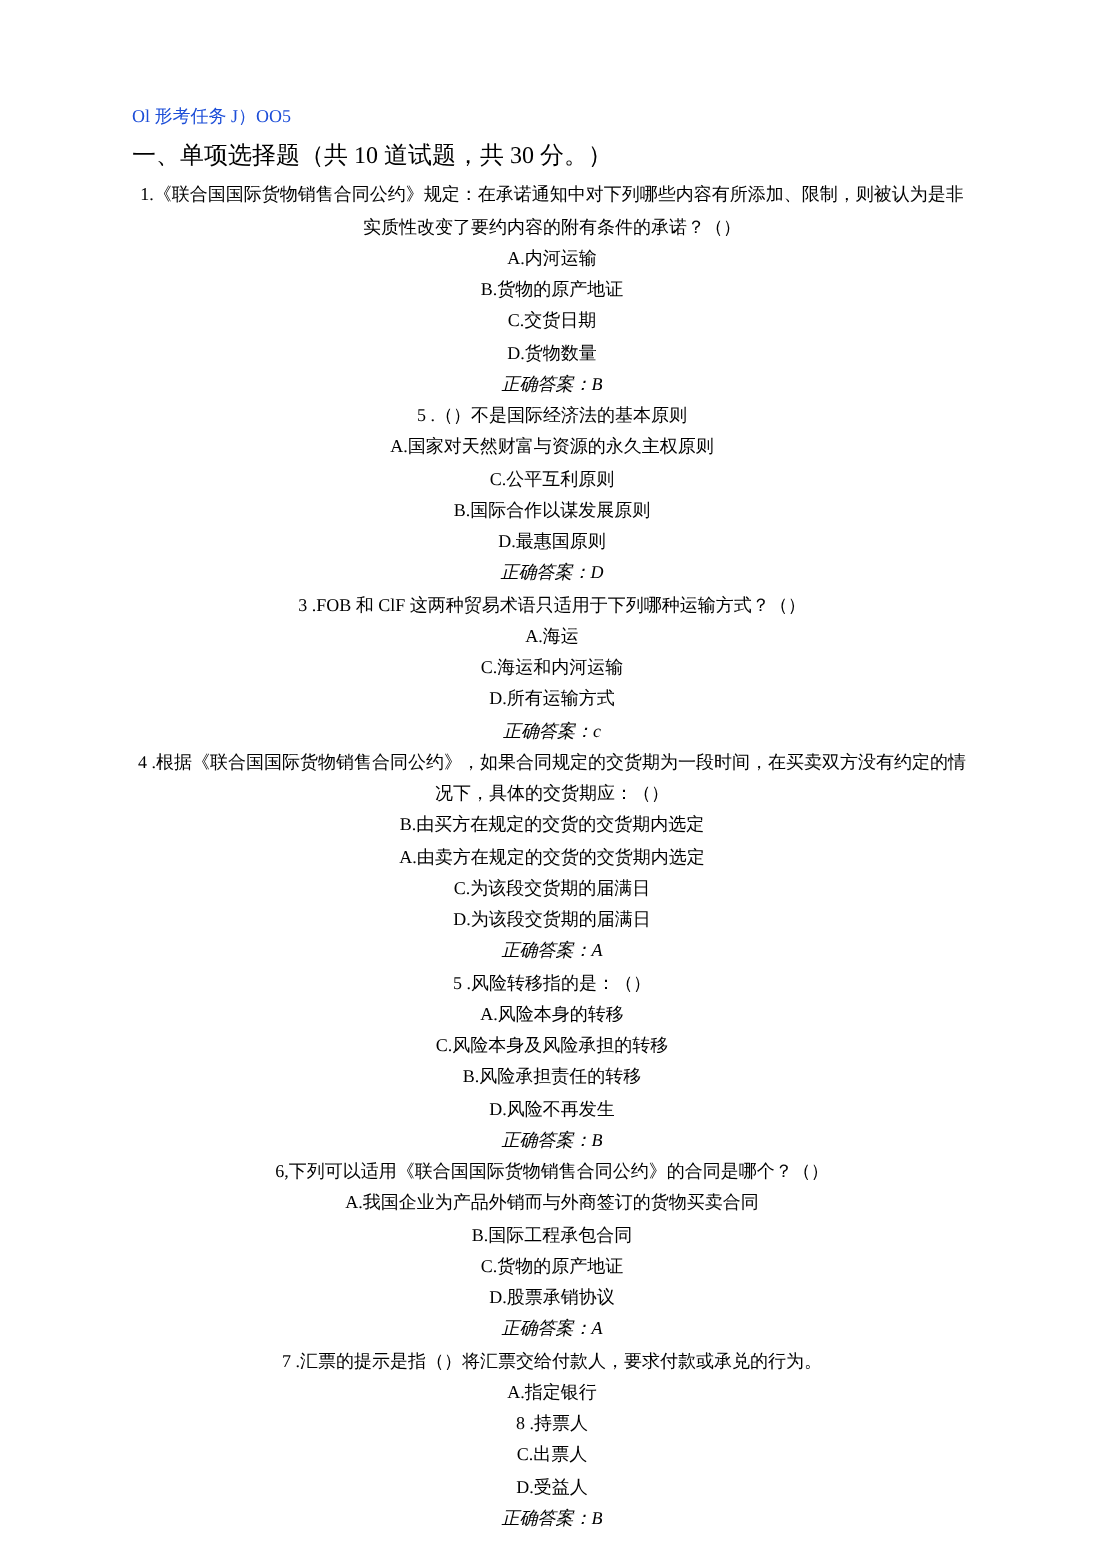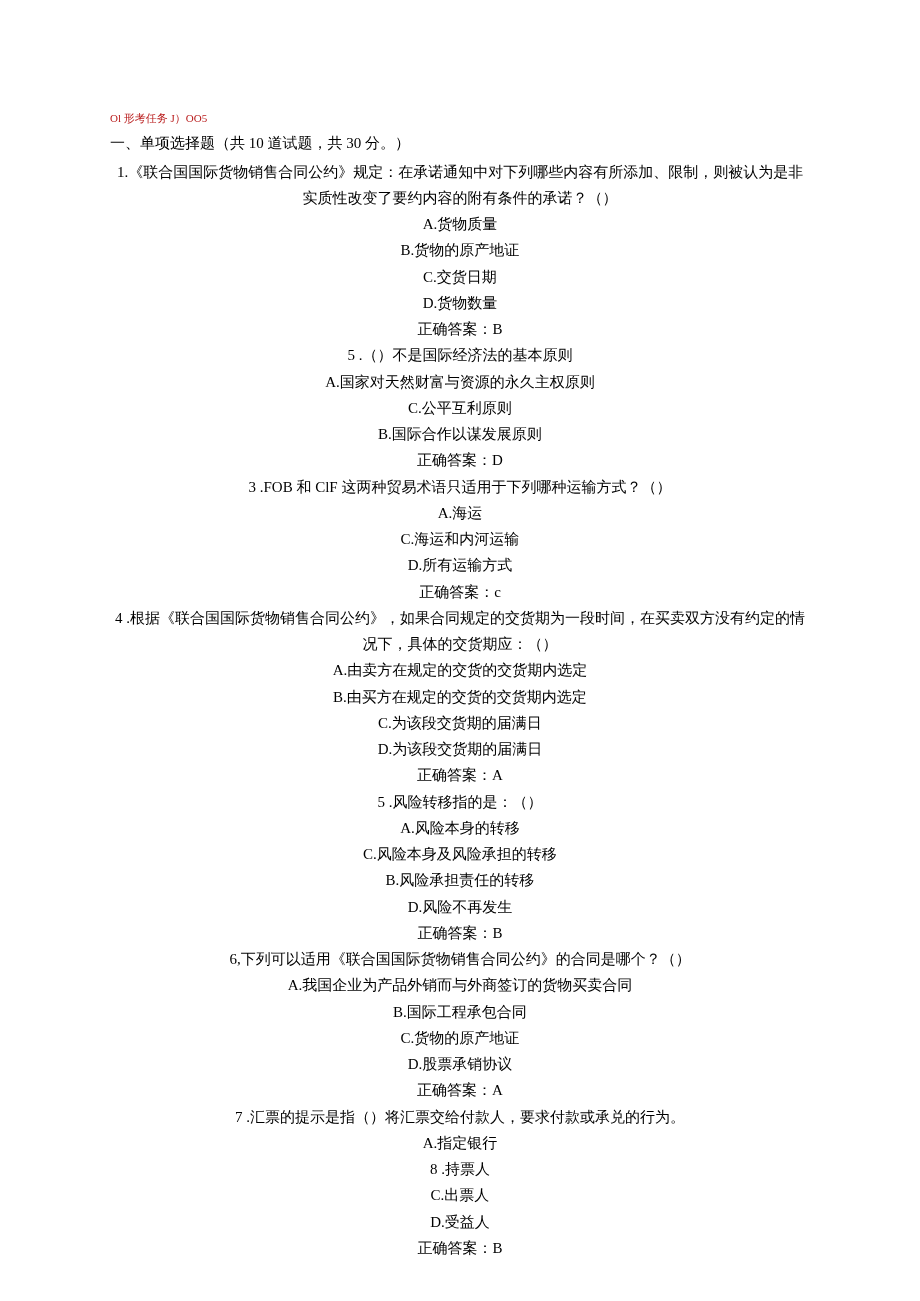--- a/index.html
+++ b/index.html
@@ -10,78 +10,79 @@
     body {
       font-family: "SimSun", "宋体", serif;
       background: #ffffff;
       padding: 85px 110px 40px 110px;
       width: 920px;
       font-size: 15px;
       line-height: 1.75;
       color: #000000;
     }
     .header {
-      color: #b91c1c;
-      font-size: 11px;
+      color: #1d4ed8;
+      font-size: 15px;
       margin-bottom: 2px;
-      margin-top: 24px;
     }
     .section-title {
-      font-size: 15px;
+      font-size: 20px;
       margin-bottom: 2px;
     }
     .question-block {
       margin-bottom: 0;
       text-align: center;
     }
     .q-text {
       margin-bottom: 0;
     }
     .option {
       margin-bottom: 0;
     }
     .answer {
       margin-bottom: 0;
+      font-style: italic;
     }
   </style>
 </head>
 <body>
 
 <div class="header">Ol 形考任务 J）OO5</div>
 <div class="section-title">一、单项选择题（共 10 道试题，共 30 分。）</div>
 
 <div class="question-block">
   <div class="q-text">1.《联合国国际货物销售合同公约》规定：在承诺通知中对下列哪些内容有所添加、限制，则被认为是非实质性改变了要约内容的附有条件的承诺？（）</div>
-  <div class="option">A.货物质量</div>
+  <div class="option">A.内河运输</div>
   <div class="option">B.货物的原产地证</div>
   <div class="option">C.交货日期</div>
   <div class="option">D.货物数量</div>
   <div class="answer">正确答案：B</div>
 </div>
 
 <div class="question-block">
   <div class="q-text">5   .（）不是国际经济法的基本原则</div>
   <div class="option">A.国家对天然财富与资源的永久主权原则</div>
   <div class="option">C.公平互利原则</div>
   <div class="option">B.国际合作以谋发展原则</div>
+  <div class="option">D.最惠国原则</div>
   <div class="answer">正确答案：D</div>
 </div>
 
 <div class="question-block">
   <div class="q-text">3   .FOB 和 ClF 这两种贸易术语只适用于下列哪种运输方式？（）</div>
   <div class="option">A.海运</div>
   <div class="option">C.海运和内河运输</div>
   <div class="option">D.所有运输方式</div>
   <div class="answer">正确答案：c</div>
 </div>
 
 <div class="question-block">
   <div class="q-text">4    .根据《联合国国际货物销售合同公约》，如果合同规定的交货期为一段时间，在买卖双方没有约定的情况下，具体的交货期应：（）</div>
+  <div class="option">B.由买方在规定的交货的交货期内选定</div>
   <div class="option">A.由卖方在规定的交货的交货期内选定</div>
-  <div class="option">B.由买方在规定的交货的交货期内选定</div>
   <div class="option">C.为该段交货期的届满日</div>
   <div class="option">D.为该段交货期的届满日</div>
   <div class="answer">正确答案：A</div>
 </div>
 
 <div class="question-block">
   <div class="q-text">5   .风险转移指的是：（）</div>
   <div class="option">A.风险本身的转移</div>
   <div class="option">C.风险本身及风险承担的转移</div>
   <div class="option">B.风险承担责任的转移</div>

